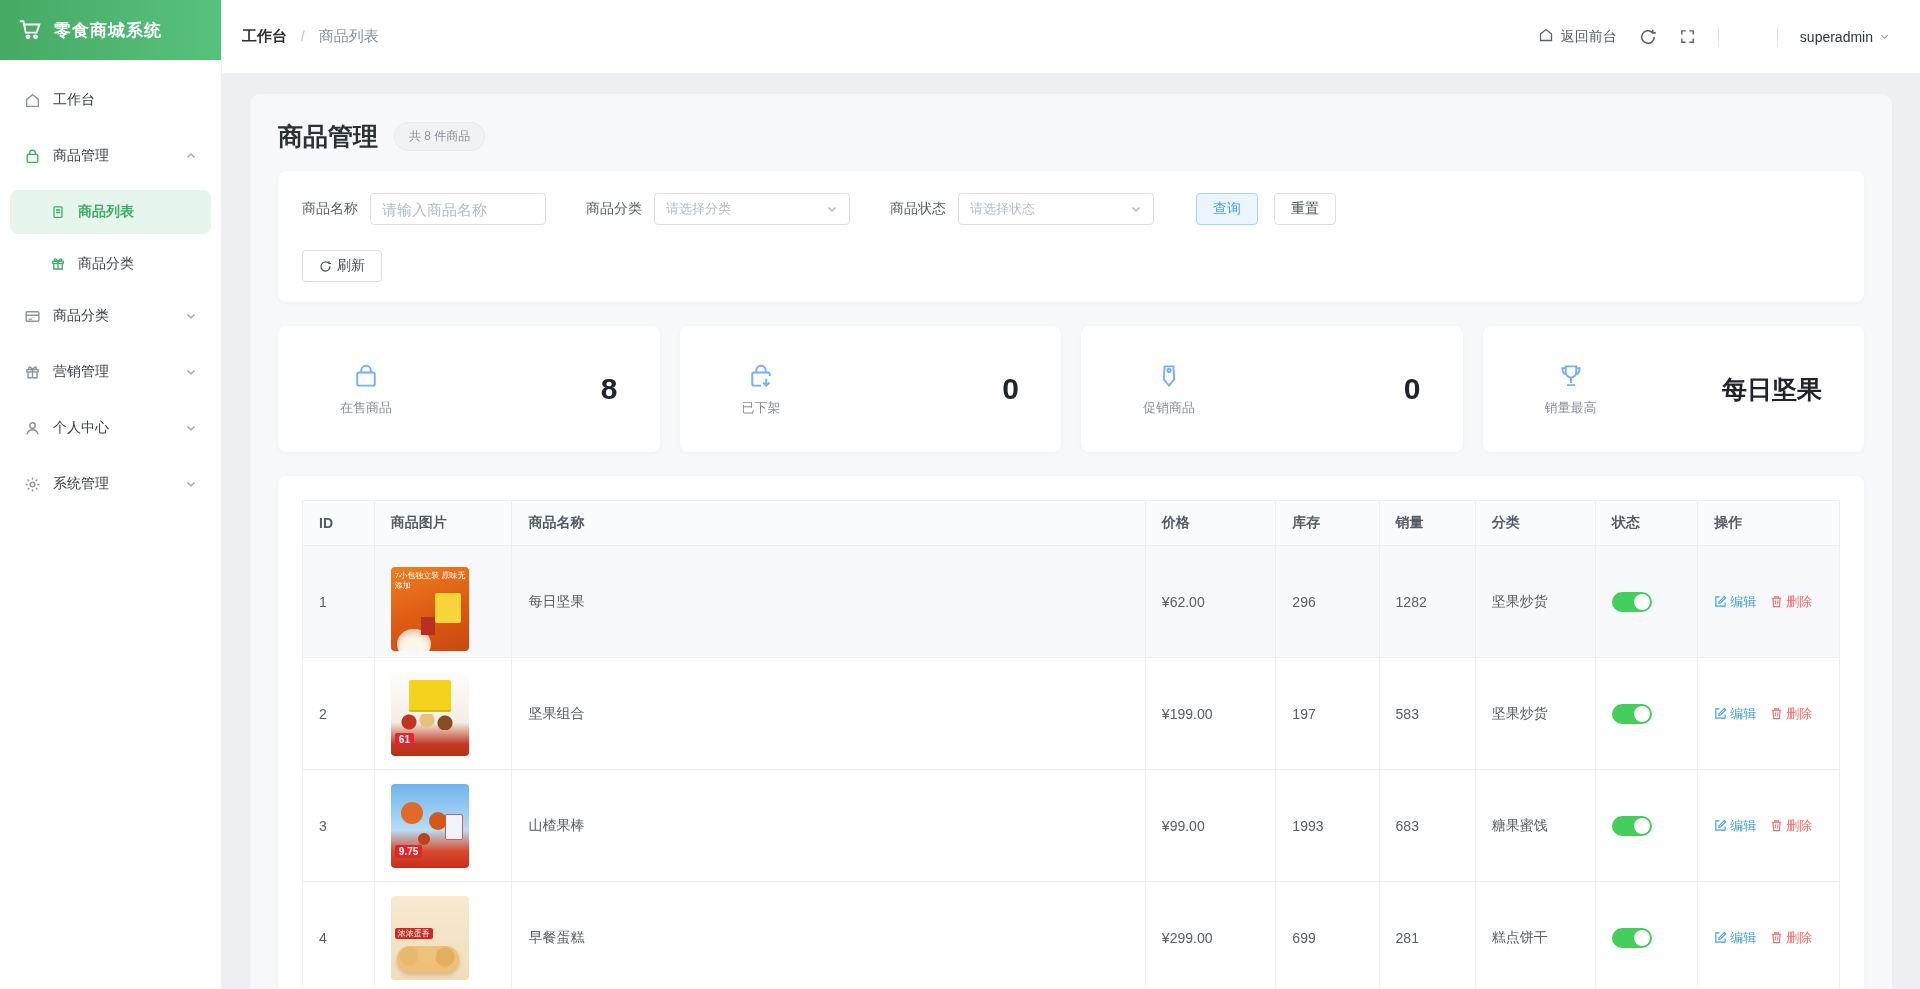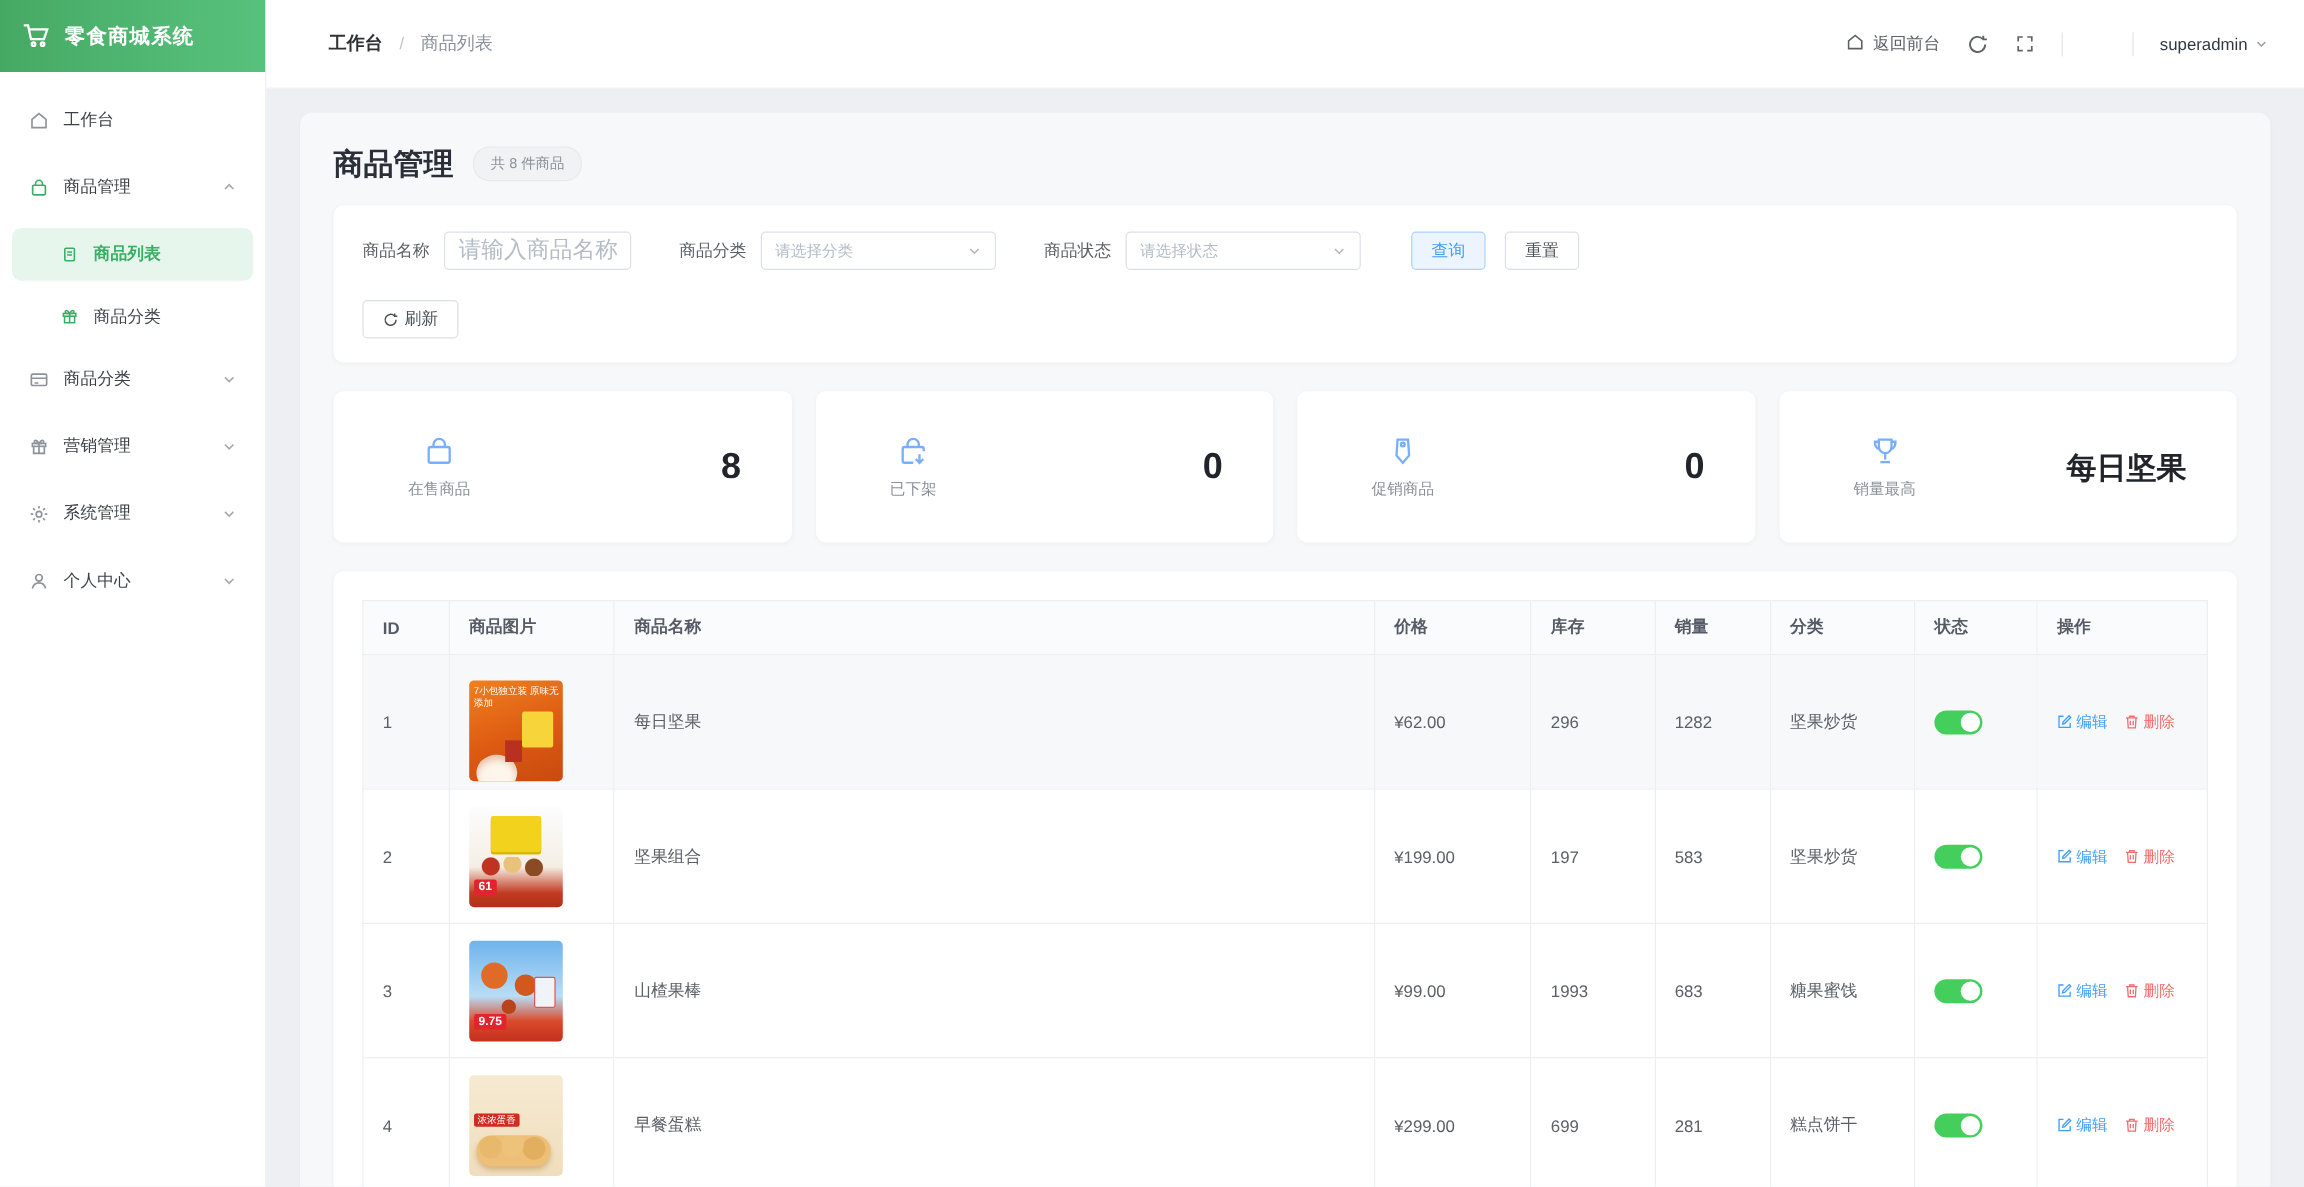--- a/index.html
+++ b/index.html
@@ -17,21 +17,21 @@
   .m-item .mi { color:#8d939a; display:flex; }
   .m-item .chev { margin-left:auto; color:#a6abb3; display:flex; }
   .m-item.green .mi { color:#3aaf64; }
   .m-sub { height:44px; margin:0 10px 8px; padding:0 14px 0 40px; display:flex; align-items:center; gap:12px; border-radius:8px; cursor:pointer; }
   .m-sub.active { background:#e7f6ec; color:#3aaf64; font-weight:bold; }
   .m-sub.active .mi { color:#3aaf64; }
   .m-sub .mi { color:#3aaf64; display:flex; }
 
   
   .right-col { flex:1; display:flex; flex-direction:column; height:100%; }
-  .topbar { height:74px; background:#fff; display:flex; align-items:center; padding:0 30px 0 52px; border-bottom:1px solid #f0f1f4; flex:0 0 74px;justify-content:flex-end; }
+  .topbar { height:74px; background:#fff; display:flex; align-items:center; padding:0 30px 0 20px; border-bottom:1px solid #f0f1f4; flex:0 0 74px;justify-content:flex-end; }
   .crumb-cur { font-size:15px; font-weight:bold; color:#303133; }
   .crumb-sep { margin:0 10px; color:#c0c4cc; }
   .crumb-page { font-size:15px; color:#8a919b; }
   .topbar-right { margin-left:auto; display:flex; align-items:center; gap:22px; color:#5a6066; }
   .back-front { display:flex; align-items:center; gap:7px; cursor:pointer; font-size:14px; }
   .tb-ic { display:flex; cursor:pointer; color:#5f6368; }
   .vdiv { width:1px; height:20px; background:#e2e5e9; }
   .userbox { display:flex; align-items:center; gap:6px; cursor:pointer; color:#303740; }
 
   
@@ -39,21 +39,21 @@
   .panel { background:#f7f8fa; border-radius:10px; min-height:940px; padding:26px 28px; box-shadow:0 1px 3px rgba(0,0,0,.03); }
   .page-head { display:flex; align-items:center; gap:16px; }
   .page-title { font-size:25px; font-weight:bold; color:#2b3038; }
   .count-badge { background:#f1f2f4; border:1px solid #e7e9ec; color:#8a9099; font-size:12px; padding:5px 14px; border-radius:14px; }
 
   
   .card { background:#fff; border-radius:8px; box-shadow:0 1px 4px rgba(0,0,0,.04); }
   .filter-card { margin-top:18px; padding:22px 24px 20px; }
   .f-row { display:flex; align-items:center; }
   .f-label { font-size:14px; color:#5a6066; margin-right:12px; }
-  .f-input { width:156px; height:32px; border:1px solid #dcdfe6; border-radius:4px; padding:0 11px; font-size:19px; color:#333; outline:none; font-family:inherit; }
+  .f-input { width:176px; height:32px; border:1px solid #dcdfe6; border-radius:4px; padding:0 11px; font-size:15px; color:#333; outline:none; font-family:inherit; }
   .f-input::placeholder { color:#b4bcc6; }
   .f-select { width:196px; height:32px; border:1px solid #dcdfe6; border-radius:4px; padding:0 11px; display:flex; align-items:center; color:#b4bcc6; font-size:13px; cursor:pointer; background:#fff;text-align:center; }
   .f-select .chev { margin-left:auto; color:#b0b6bf; display:flex; } .gap40 { width:40px; }
   .btn { height:32px; padding:0 16px; border-radius:4px; border:1px solid #dcdfe6; background:#fff; color:#4a5056; font-size:14px; cursor:pointer; display:inline-flex; align-items:center; gap:5px; font-family:inherit; }
   .btn-query { background:#ecf5ff; border-color:#a8d2ff; color:#409eff; margin-left:42px; }
   .btn-reset { margin-left:16px; }
   .refresh-row { margin-top:25px; }
 
   
   .stats { margin-top:24px; display:grid; grid-template-columns:repeat(4,1fr); gap:20px; }
@@ -180,39 +180,39 @@
       <span>营销管理</span>
       <span class="chev">
           <svg width="12" height="12" viewBox="0 0 12 12" fill="none" stroke="currentColor" stroke-width="1.4">
             <path d="M2.5 4.5L6 8l3.5-3.5"></path>
           </svg>
         </span>
     </div>
     <div class="m-item">
       <span class="mi">
           <svg width="17" height="17" viewBox="0 0 16 16" fill="none" stroke="currentColor" stroke-width="1.3">
-            <circle cx="8" cy="8" r="2.2"></circle>
-            <path d="M8 1.5v2M8 12.5v2M1.5 8h2M12.5 8h2M3.4 3.4l1.4 1.4M11.2 11.2l1.4 1.4M12.6 3.4l-1.4 1.4M4.8 11.2l-1.4 1.4"></path>
-          </svg>
-        </span>
-      <span>系统管理</span>
+            <circle cx="8" cy="5.2" r="2.6"></circle>
+            <path d="M2.8 13.5c.8-2.9 2.7-4.3 5.2-4.3s4.4 1.4 5.2 4.3"></path>
+          </svg>
+        </span>
+      <span>个人中心</span>
       <span class="chev">
           <svg width="12" height="12" viewBox="0 0 12 12" fill="none" stroke="currentColor" stroke-width="1.4">
             <path d="M2.5 4.5L6 8l3.5-3.5"></path>
           </svg>
         </span>
     </div>
     <div class="m-item">
       <span class="mi">
           <svg width="17" height="17" viewBox="0 0 16 16" fill="none" stroke="currentColor" stroke-width="1.3">
-            <circle cx="8" cy="5.2" r="2.6"></circle>
-            <path d="M2.8 13.5c.8-2.9 2.7-4.3 5.2-4.3s4.4 1.4 5.2 4.3"></path>
-          </svg>
-        </span>
-      <span>个人中心</span>
+            <circle cx="8" cy="8" r="2.2"></circle>
+            <path d="M8 1.5v2M8 12.5v2M1.5 8h2M12.5 8h2M3.4 3.4l1.4 1.4M11.2 11.2l1.4 1.4M12.6 3.4l-1.4 1.4M4.8 11.2l-1.4 1.4"></path>
+          </svg>
+        </span>
+      <span>系统管理</span>
       <span class="chev">
           <svg width="12" height="12" viewBox="0 0 12 12" fill="none" stroke="currentColor" stroke-width="1.4">
             <path d="M2.5 4.5L6 8l3.5-3.5"></path>
           </svg>
         </span>
     </div>
   </nav>
 </aside>
 
 <div class="right-col">

